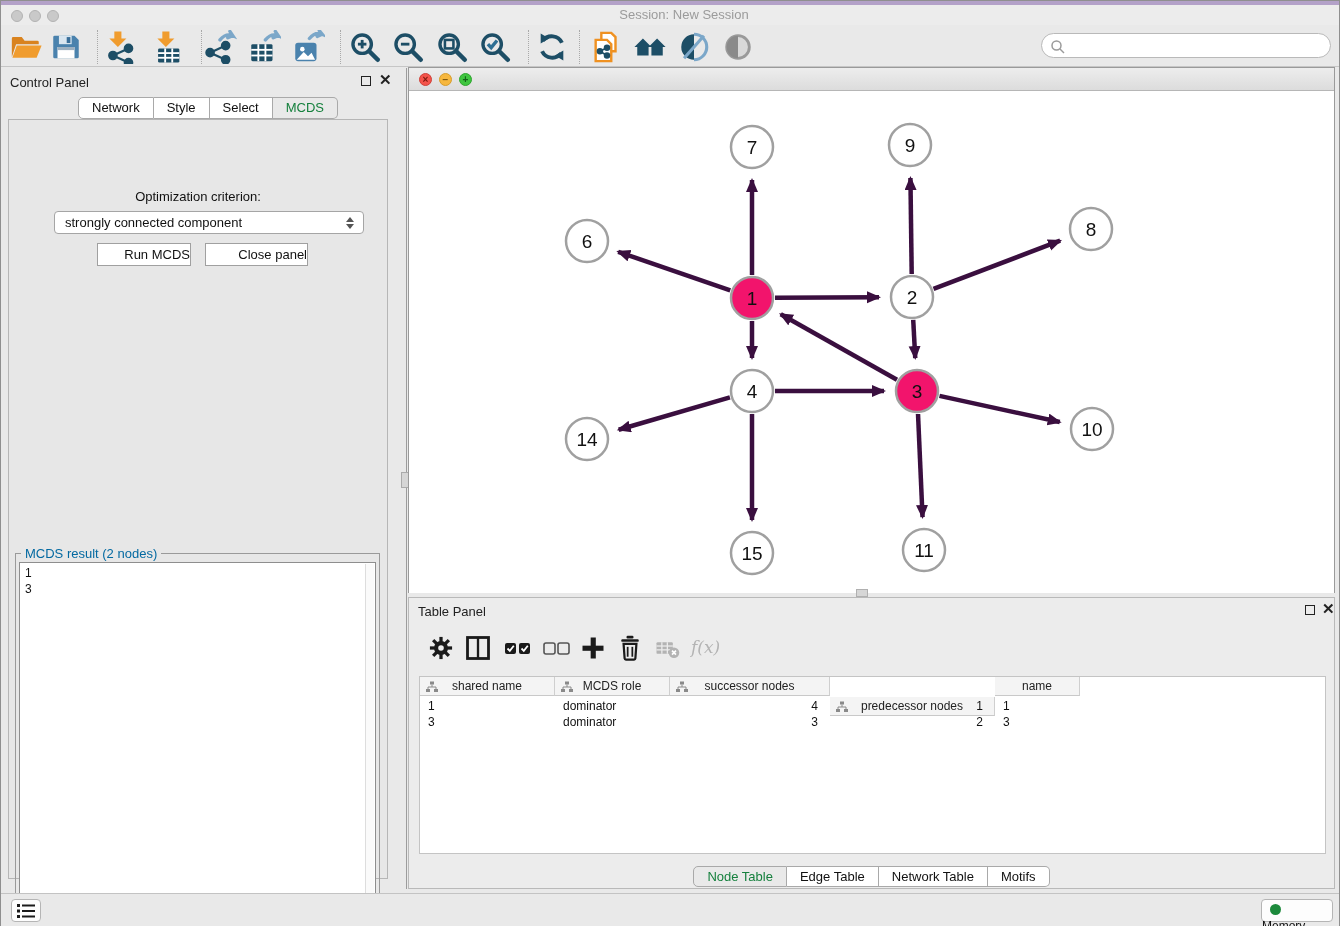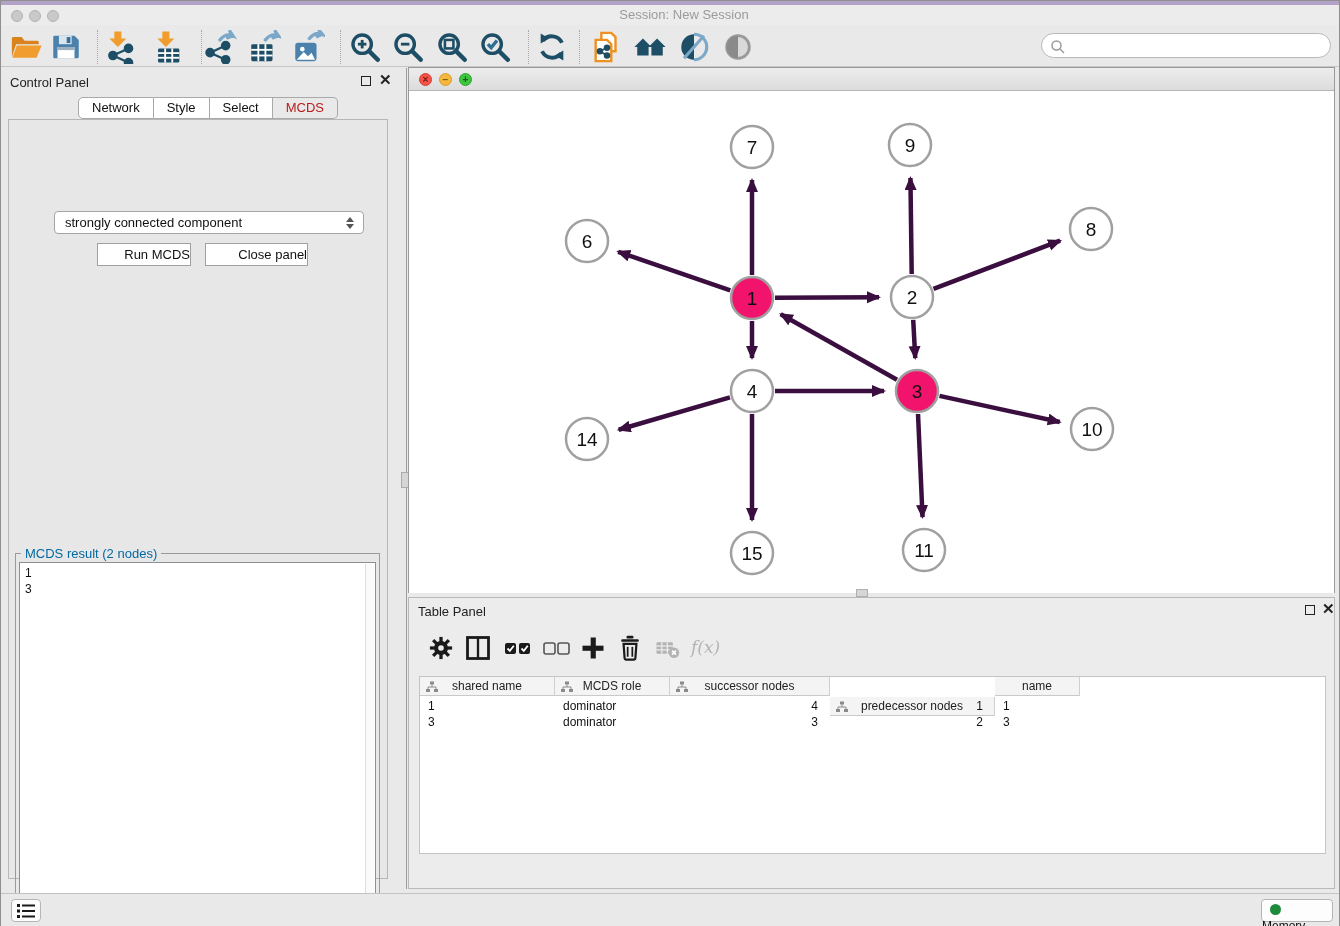--- a/index.html
+++ b/index.html
@@ -25,21 +25,21 @@
   
   .control-panel { position:absolute; left:0; top:67px; width:399px; height:821px; }
   .cp-title { position:absolute; left:9px; top:7px; font-size:13px; color:#222; }
   .win-float { position:absolute; width:10px; height:10px; border:1.5px solid #222; top:8px; }
   .win-close { position:absolute; top:4px; font-size:15px; font-weight:bold; color:#222; line-height:16px; }
   .cp-box { position:absolute; left:7px; top:51px; width:380px; height:760px; background:#e7e7e7; border:1px solid #b6b6b6; }
   .tabgroup { position:absolute; display:flex;border-radius:8px; }
   .tabgroup .tab { height:22px; line-height:20px; padding:0 13px; font-size:13px; background:#fff; border:1px solid #a9a9a9; border-left:none; color:#111; text-align:center; }
   .tabgroup .tab:first-child { border-left:1px solid #a9a9a9; border-radius:5px 0 0 5px; }
   .tabgroup .tab:last-child { border-radius:0 5px 5px 0; }
-  .tabgroup .tab.active { background:#e9e9e9; color:#b91c1c;text-align:center; }
+  .tabgroup .tab.active { background:#e9e9e9; color:#15803d;text-align:center; }
   .cp-tabs { left:77px; top:29px; }
   .opt-label { position:absolute; left:0; width:100%; top:69px; text-align:center; font-size:13px; color:#111; }
   .selectbox { position:absolute; left:45px; top:91px; width:310px; height:23px; background:#fff; border:1px solid #a5a5a5; border-radius:4px; font-size:13px; line-height:21px; padding-left:10px; color:#111; }
   .selectbox .chev { position:absolute; right:7px; top:3px; width:10px; height:16px; }
   .chev i { display:block; width:0; height:0; border-left:4px solid transparent; border-right:4px solid transparent; }
   .chev .up { border-bottom:5px solid #555; margin-bottom:2px; margin-top:2px; }
   .chev .dn { border-top:5px solid #555; }
   .btn { position:absolute; height:23px; background:#fff; border:1px solid #a0a0a0; border-radius:0; font-size:13px; color:#111; text-align:right; line-height:21px; }
   .fieldset { position:absolute; left:6px; top:433px; width:365px; height:376px; border:1px solid #9a9a9a; }
   .fieldset .legend { position:absolute; left:5px; top:-8px; background:#e7e7e7; padding:0 4px; font-size:13px; color:#0369a1; }
@@ -227,20 +227,21 @@
     <div class="cp-title">Control Panel</div>
     <span class="win-float" style="left:360px"></span>
     <span class="win-close" style="left:378px">✕</span>
     <div class="tabgroup cp-tabs" id="cp-tabs">
         <div class="tab">Network</div>
         <div class="tab">Style</div>
         <div class="tab">Select</div>
         <div class="tab active">MCDS</div>
       </div>
     <div class="cp-box">
+      <div class="opt-label">Optimization criterion:</div>
       <div class="selectbox">
         <span>strongly connected component</span>
         <span class="chev">
             <i class="up"></i>
             <i class="dn"></i>
           </span>
       </div>
       <div class="btn" style="left:88px; top:123px; width:94px">Run MCDS</div>
       <div class="btn" style="left:196px; top:123px; width:103px">Close panel</div>
       <div class="fieldset">
@@ -426,20 +427,26 @@
           </div>
           <div class="tbl-row" style="top: 37px;">
             <div class="tbl-cell" style="width: 135px; text-align: left; padding: 0px 0px 0px 8px;">3</div>
             <div class="tbl-cell" style="width: 115px; text-align: left; padding: 0px 0px 0px 8px;">dominator</div>
             <div class="tbl-cell" style="width: 160px; text-align: right; padding: 0px 12px 0px 0px;">3</div>
             <div class="tbl-cell" style="width: 165px; text-align: right; padding: 0px 12px 0px 0px;">2</div>
             <div class="tbl-cell" style="width: 85px; text-align: left; padding: 0px 0px 0px 8px;">3</div>
           </div>
         </div>
     </div>
+    <div class="tabgroup tp-tabs" id="tp-tabs">
+        <div class="tab active">Node Table</div>
+        <div class="tab">Edge Table</div>
+        <div class="tab">Network Table</div>
+        <div class="tab">Motifs</div>
+      </div>
   </div>
 
   <div class="statusbar">
     <div class="sb-btn" style="left:10px; width:30px">
       <svg width="20" height="16" viewBox="0 0 20 16" style="margin:3px 0 0 4px">
         <g fill="#1a1a1a">
           <rect x="1" y="1" width="3" height="3"></rect>
             <rect x="6" y="1.5" width="13" height="2"></rect>
           <rect x="1" y="6.5" width="3" height="3"></rect>
             <rect x="6" y="7" width="13" height="2"></rect>

